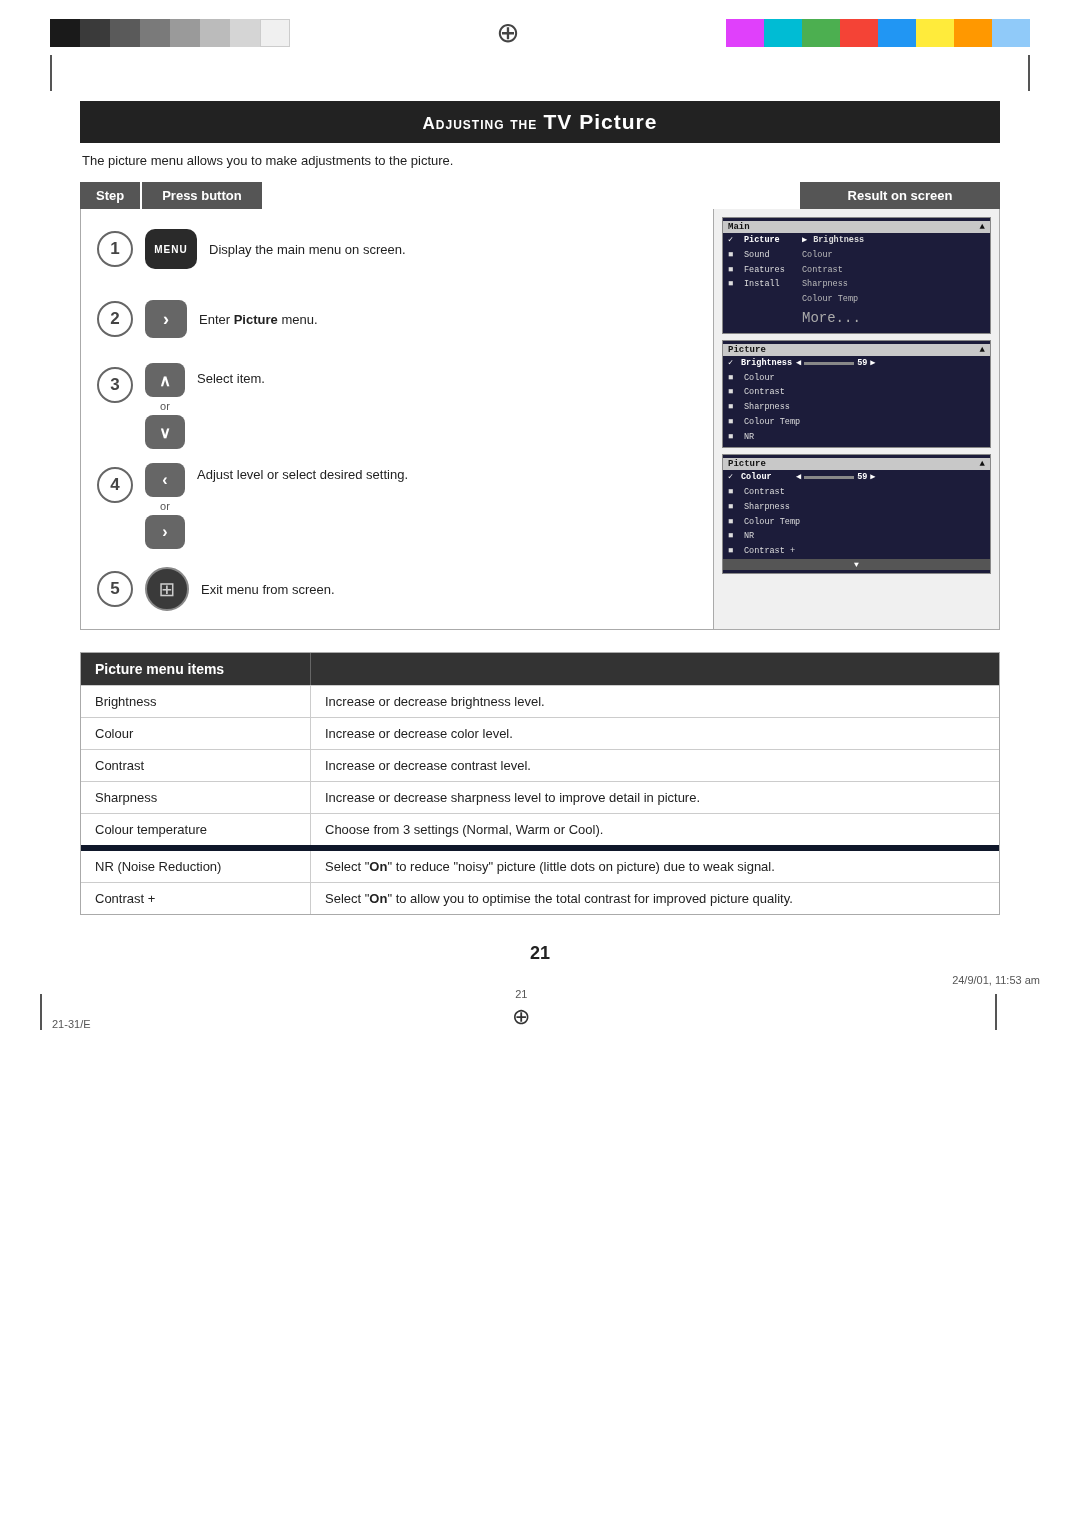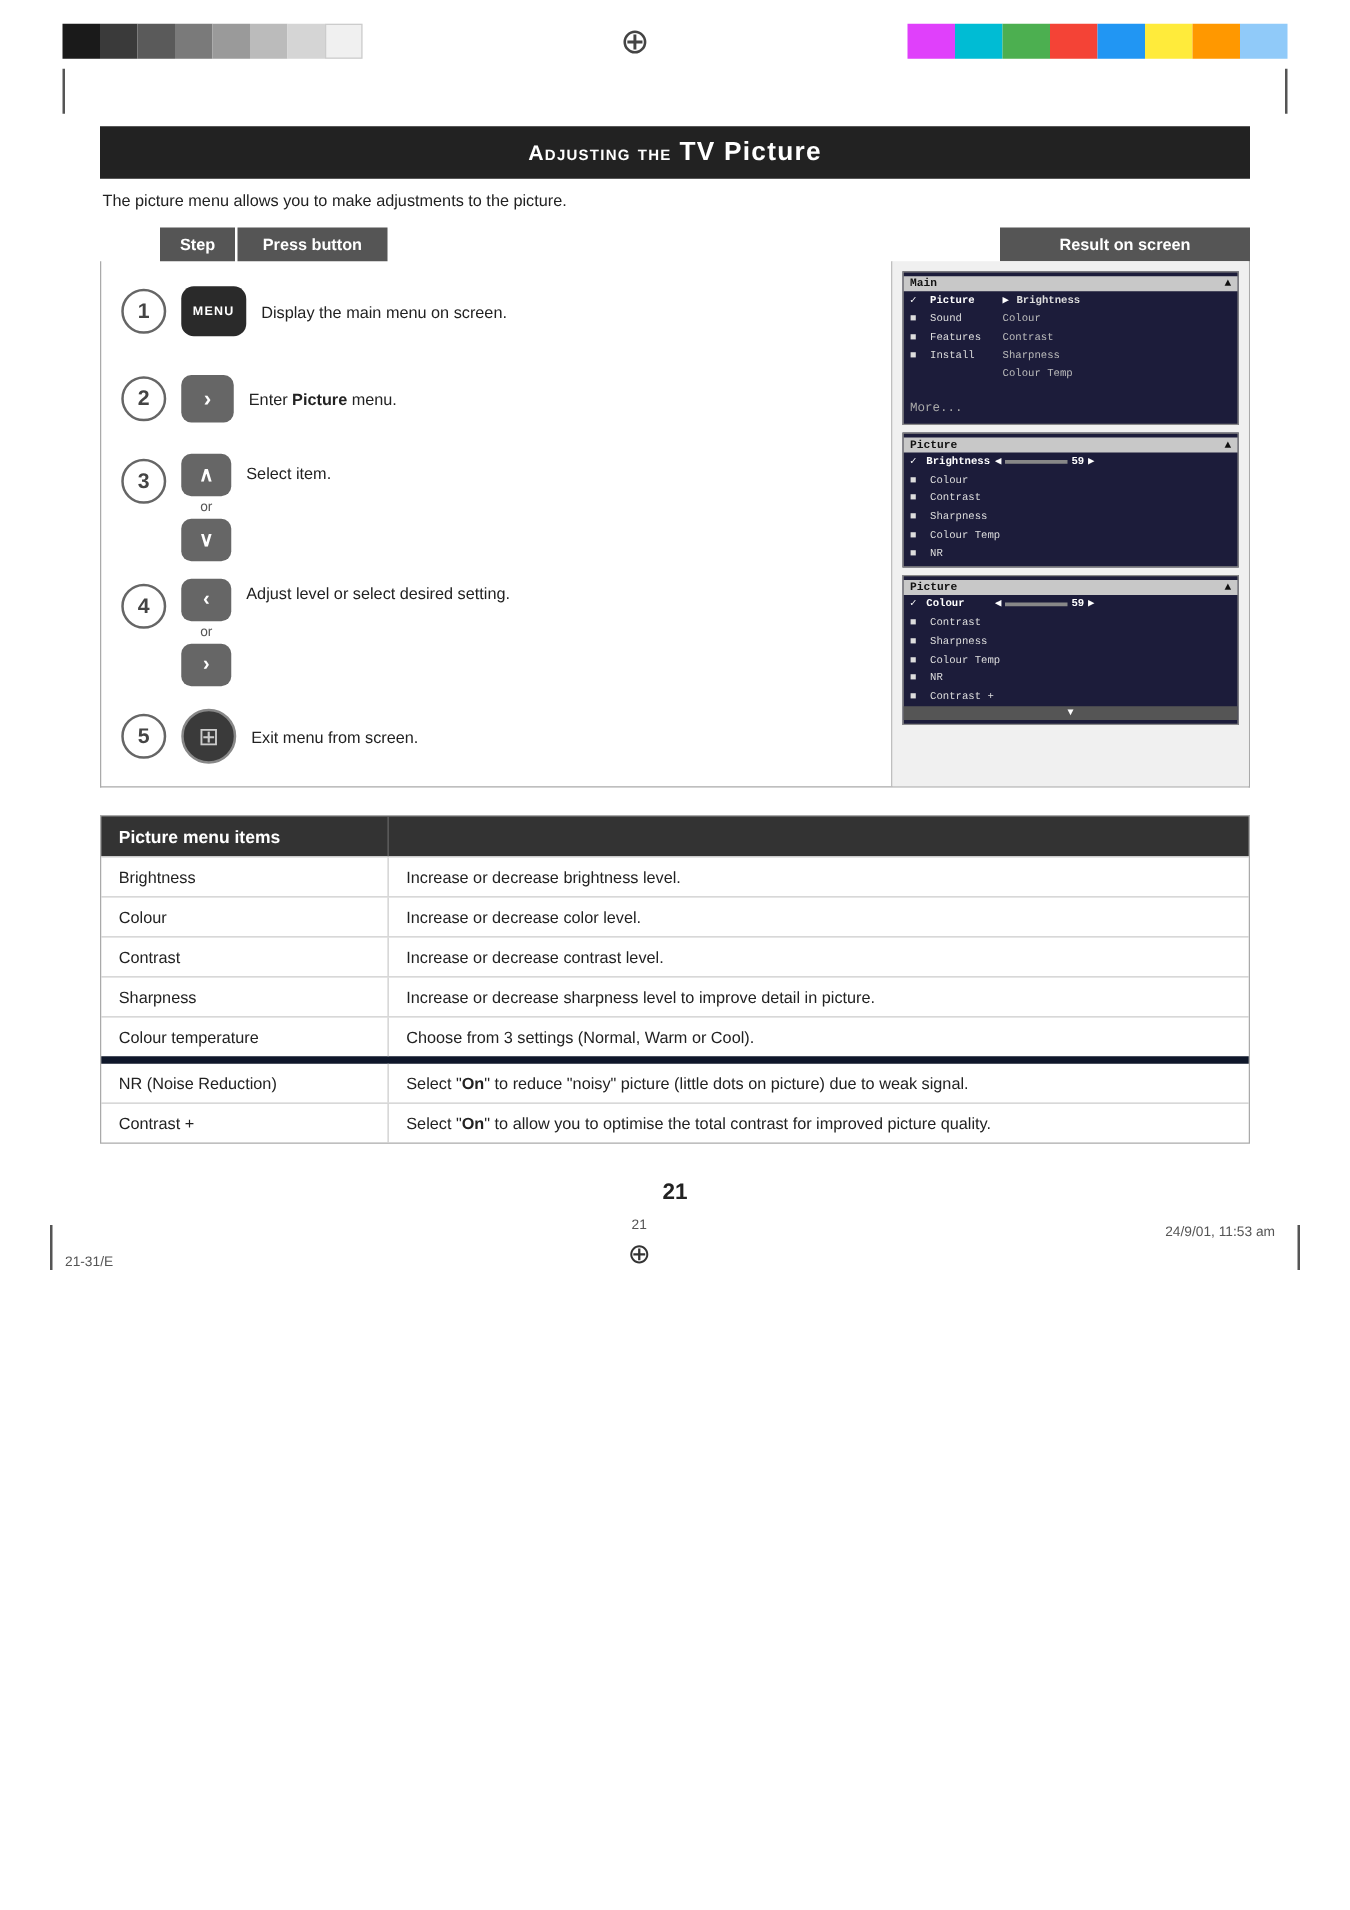--- a/index.html
+++ b/index.html
@@ -141,21 +141,21 @@
   <div style="background:#222; color:#fff; text-align:center; padding:9px 20px; font-size:19px; font-weight:bold; letter-spacing:1px;">
     <span style="font-variant:small-caps; font-size:17px;">Adjusting the</span>
     <span style="font-size:19px; font-weight:900;"> </span>
     <span style="font-size:21px; font-weight:900;">TV Picture</span>
   </div>
   <div style="font-size:13px; margin-top:10px; padding-left:2px;">The picture menu allows you to make adjustments to the picture.</div>
 </div>
 
 <div style="padding: 0 80px;">
 
-  <div style="display:flex; align-items:center; margin-bottom:0; margin-top:8px;margin-left:48px;">
+  <div style="display:flex; align-items:center; margin-bottom:0; margin-top:8px;">
     <div style="background:#555; color:#fff; font-weight:bold; font-size:13px; padding:6px 16px; display:flex; align-items:center; justify-content:center;">Step</div>
     <div style="background:#555; color:#fff; font-weight:bold; font-size:13px; padding:6px 20px; display:flex; align-items:center; justify-content:center; margin-left:2px;">Press button</div>
     <div style="background:#555; color:#fff; font-weight:bold; font-size:13px; padding:6px 20px; margin-left:auto; display:flex; align-items:center; justify-content:center; min-width:200px;">Result on screen</div>
   </div>
 
   <div style="display:flex; border:1.5px solid #aaa; border-top:none;">
 
     <div style="flex:1; padding:14px 16px 10px 16px; border-right:1.5px solid #aaa;">
 
       <div class="step-row-aligned" style="display:flex; align-items:center; gap:12px; margin-bottom:18px; min-height:52px;">
@@ -224,21 +224,21 @@
         <div style="padding:1px 5px; display:flex; gap:6px; font-size:8.5px; line-height:1.5; color:#ddd;">
           <span style="width:10px;">■</span>
           <span style="min-width:52px;">Install</span>
           <span style="color:#bbb;">Sharpness</span>
         </div>
         <div style="padding:1px 5px; display:flex; gap:6px; font-size:8.5px; line-height:1.5; color:#ddd;">
           <span style="width:10px;"></span>
           <span style="min-width:52px;"></span>
           <span style="color:#bbb;">Colour Temp</span>
         </div>
-        <div style="padding:1px 5px; display:flex; gap:6px; font-size:10px; line-height:1.5; color:#aaa;flex-direction:column;">
+        <div style="padding:1px 5px; display:flex; gap:6px; font-size:14px; line-height:1.5; color:#aaa;">
           <span style="width:10px;"></span>
           <span style="min-width:52px;"></span>
           <span>More...</span>
         </div>
       </div>
 
       <div class="screen-menu" style="background:#1c1c3a; color:#e8e8e8; font-family:'Courier New',monospace; font-size:8.5px; border:1px solid #888; margin-bottom:6px; padding:3px 0;">
         <div class="sm-title-bar" style="background:#c8c8c8; color:#111; font-weight:bold; display:flex; justify-content:space-between; padding:1px 5px; font-size:9px;">
           <span>Picture</span>
             <span>▲</span>
@@ -360,17 +360,17 @@
 
 <div style="display:flex; align-items:flex-end; justify-content:space-between; padding:0 40px 16px 40px; margin-top:10px;">
   <div style="display:flex; align-items:flex-end; gap:10px;">
     <div style="width:2px; height:36px; background:#555;"></div>
     <div style="font-size:11px; color:#555;">21-31/E</div>
   </div>
   <div style="display:flex; flex-direction:column; align-items:center; gap:4px;">
     <div style="font-size:11px; color:#555;">21</div>
     <span style="font-size:22px; color:#333;">⊕</span>
   </div>
-  <div style="display:flex; align-items:flex-start; gap:18px;">
+  <div style="display:flex; align-items:center; gap:8px;flex-direction:column;">
     <div style="font-size:11px; color:#555;">24/9/01, 11:53 am</div>
     <div style="width:2px; height:36px; background:#555;"></div>
   </div>
 </div>
 
 </body></html>

